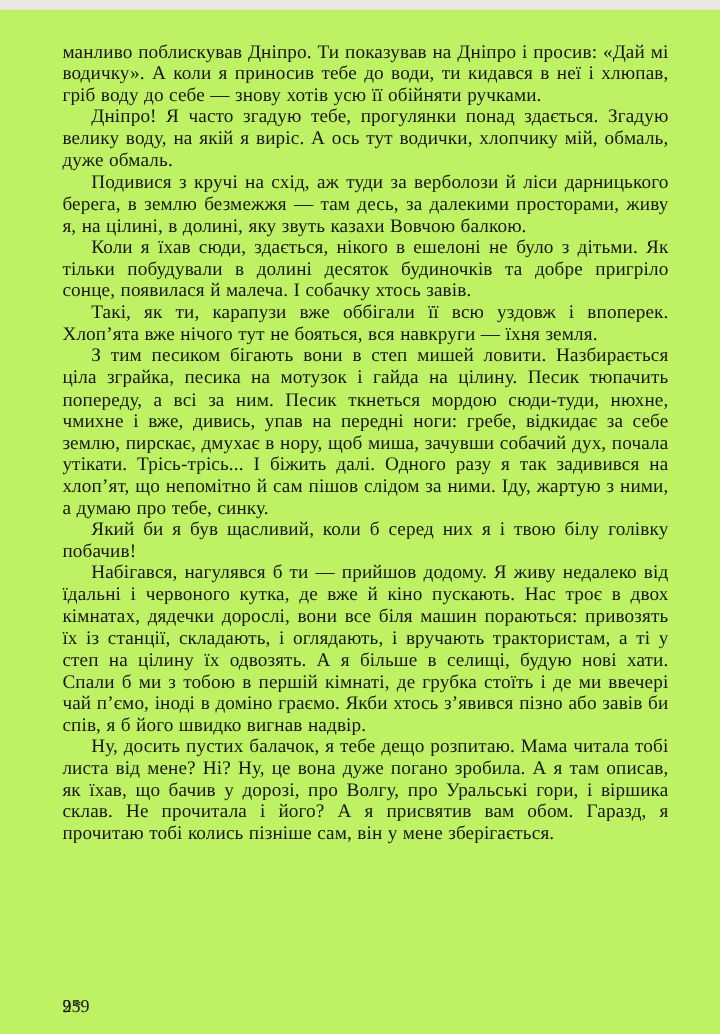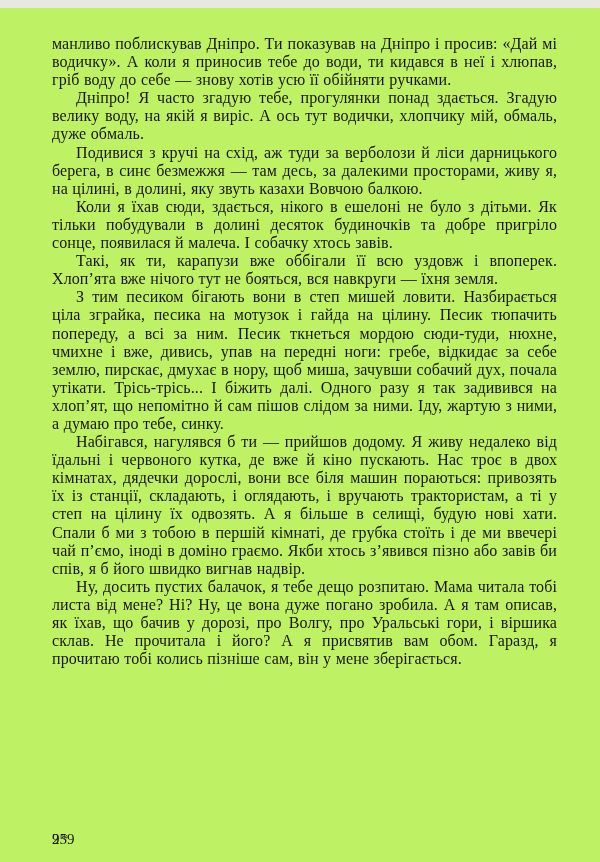--- a/index.html
+++ b/index.html
@@ -54,24 +54,25 @@
     text-align: left;
   }
 </style>
 </head>
 <body>
 
 <div class="book-page">
   <div class="text-block">
     <p class="no-indent">манливо поблискував Дніпро. Ти показував на Дніпро і просив: «Дай мі водичку». А коли я приносив тебе до води, ти кидався в неї і хлюпав, гріб воду до себе — знову хотів усю її обійняти ручками.</p>
     <p>Дніпро! Я часто згадую тебе, прогулянки понад здається. Згадую велику воду, на якій я виріс. А ось тут водички, хлопчику мій, обмаль, дуже обмаль.</p>
-    <p>Подивися з кручі на схід, аж туди за верболози й ліси дарницького берега, в синє безмежжя — там десь, за далекими просторами, живу я, на цілині, в долині, яку звуть казахи Вовчою балкою.</p>
+    <p>Подивися з кручі на схід, аж туди за верболози й ліси дарницького берега, в землю безмежжя — там десь, за далекими просторами, живу я, на цілині, в долині, яку звуть казахи Вовчою балкою.</p>
     <p>Коли я їхав сюди, здається, нікого в ешелоні не було з дітьми. Як тільки побудували в долині десяток будиночків та добре пригріло сонце, появилася й малеча. І собачку хтось завів.</p>
     <p>Такі, як ти, карапузи вже оббігали її всю уздовж і впоперек. Хлоп’ята вже нічого тут не бояться, вся навкруги — їхня земля.</p>
     <p>З тим песиком бігають вони в степ мишей ловити. Назбирається ціла зграйка, песика на мотузок і гайда на цілину. Песик тюпачить попереду, а всі за ним. Песик ткнеться мордою сюди-туди, нюхне, чмихне і вже, дивись, упав на передні ноги: гребе, відкидає за себе землю, пирскає, дмухає в нору, щоб миша, зачувши собачий дух, почала утікати. Трісь-трісь... І біжить далі. Одного разу я так задивився на хлоп’ят, що непомітно й сам пішов слідом за ними. Іду, жартую з ними, а думаю про тебе, синку.</p>
+    <p>Який би я був щасливий, коли б серед них я і твою білу голівку побачив!</p>
     <p>Набігався, нагулявся б ти — прийшов додому. Я живу недалеко від їдальні і червоного кутка, де вже й кіно пускають. Нас троє в двох кімнатах, дядечки дорослі, вони все біля машин пораються: привозять їх із станції, складають, і оглядають, і вручають трактористам, а ті у степ на цілину їх одвозять. А я більше в селищі, будую нові хати. Спали б ми з тобою в першій кімнаті, де грубка стоїть і де ми ввечері чай п’ємо, іноді в доміно граємо. Якби хтось з’явився пізно або завів би спів, я б його швидко вигнав надвір.</p>
     <p>Ну, досить пустих балачок, я тебе дещо розпитаю. Мама читала тобі листа від мене? Ні? Ну, це вона дуже погано зробила. А я там описав, як їхав, що бачив у дорозі, про Волгу, про Уральські гори, і віршика склав. Не прочитала і його? А я присвятив вам обом. Гаразд, я прочитаю тобі колись пізніше сам, він у мене зберігається.</p>
   </div>
   <div class="page-footer">
     <span class="signature">9*</span>
     <span class="page-number">259</span>
   </div>
 </div>
 
 </body></html>

